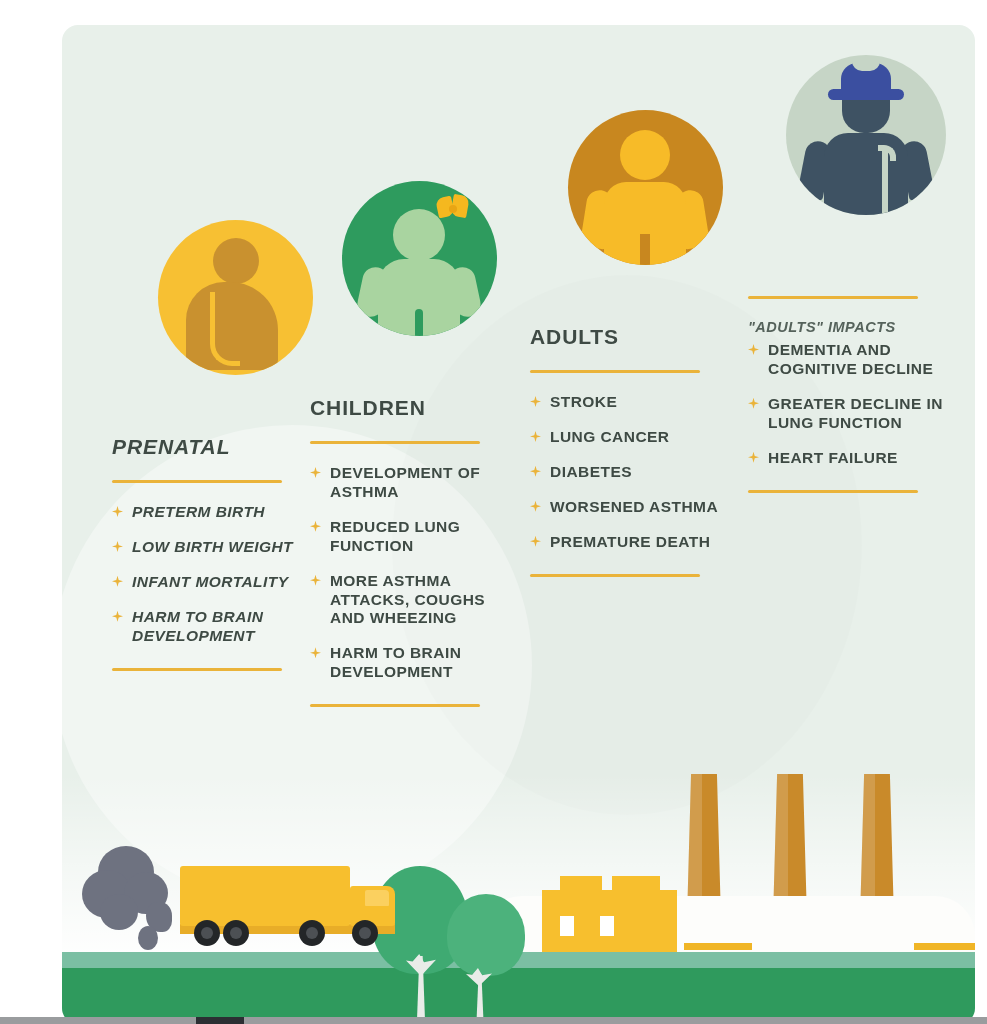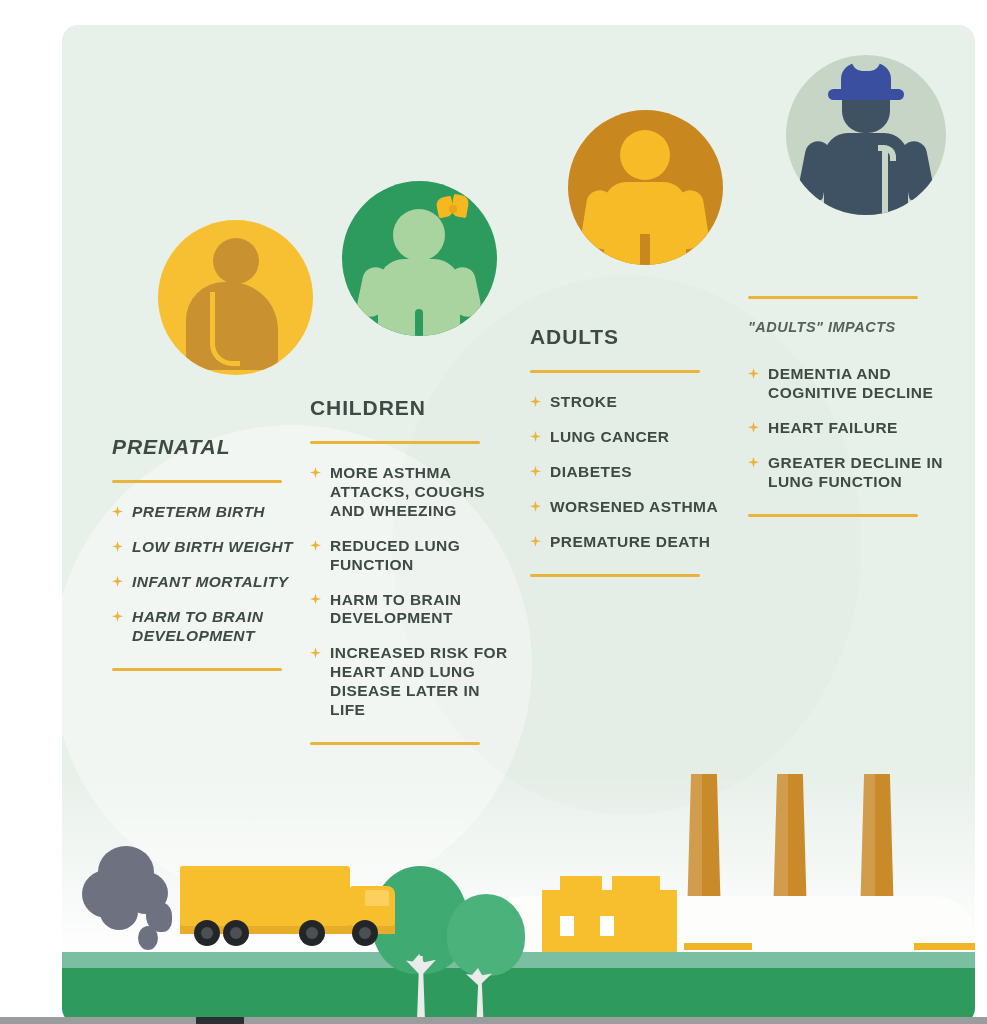--- a/index.html
+++ b/index.html
@@ -327,33 +327,33 @@
       <div class="figure-part" id="chi-bow-l"></div>
       <div class="figure-part" id="chi-bow-r"></div>
       <div class="figure-part" id="chi-bow-k"></div>
     </div>
     <div style="padding-top:215px;">
       <div class="col-title">CHILDREN</div>
       <div class="rule rule-top"></div>
       <ul class="items">
         <li class="item">
             <span class="item-mark"></span>
+            <span>DEVELOPMENT OF ASTHMA</span>
+          </li>
+        <li class="item">
+            <span class="item-mark"></span>
+            <span>REDUCED LUNG FUNCTION</span>
+          </li>
+        <li class="item">
+            <span class="item-mark"></span>
             <span>MORE ASTHMA ATTACKS, COUGHS AND WHEEZING</span>
           </li>
         <li class="item">
             <span class="item-mark"></span>
-            <span>REDUCED LUNG FUNCTION</span>
-          </li>
-        <li class="item">
-            <span class="item-mark"></span>
             <span>HARM TO BRAIN DEVELOPMENT</span>
-          </li>
-        <li class="item">
-            <span class="item-mark"></span>
-            <span>INCREASED RISK FOR HEART AND LUNG DISEASE LATER IN LIFE</span>
           </li>
       </ul>
       <div class="rule rule-bottom"></div>
     </div>
   </div>
 
   <div class="column" id="col-adults">
     <div class="avatar" id="avatar-adults">
       <div class="figure-part" id="adu-arm-l"></div>
       <div class="figure-part" id="adu-arm-r"></div>
@@ -398,32 +398,32 @@
       <div class="figure-part" id="eld-hat-crown"></div>
       <div class="figure-part" id="eld-hat-dent"></div>
       <div class="figure-part" id="eld-hat-brim"></div>
       <div class="figure-part" id="eld-body"></div>
       <div class="figure-part" id="eld-cane"></div>
       <div class="figure-part" id="eld-cane-hook"></div>
     </div>
     <div style="padding-top:220px;">
       <div class="rule rule-top"></div>
       <div class="sublabel">"ADULTS" IMPACTS</div>
-      <ul class="items" style="margin-top:30px;">
+      <ul class="items" style="margin-top:6px;">
         <li class="item">
             <span class="item-mark"></span>
             <span>DEMENTIA AND COGNITIVE DECLINE</span>
           </li>
         <li class="item">
             <span class="item-mark"></span>
+            <span>GREATER DECLINE IN LUNG FUNCTION</span>
+          </li>
+        <li class="item">
+            <span class="item-mark"></span>
             <span>HEART FAILURE</span>
-          </li>
-        <li class="item">
-            <span class="item-mark"></span>
-            <span>GREATER DECLINE IN LUNG FUNCTION</span>
           </li>
       </ul>
       <div class="rule rule-bottom"></div>
     </div>
   </div>
 
 </div>
 
 <div id="bottom-strip"></div>
 <div id="bottom-strip-dark"></div>

